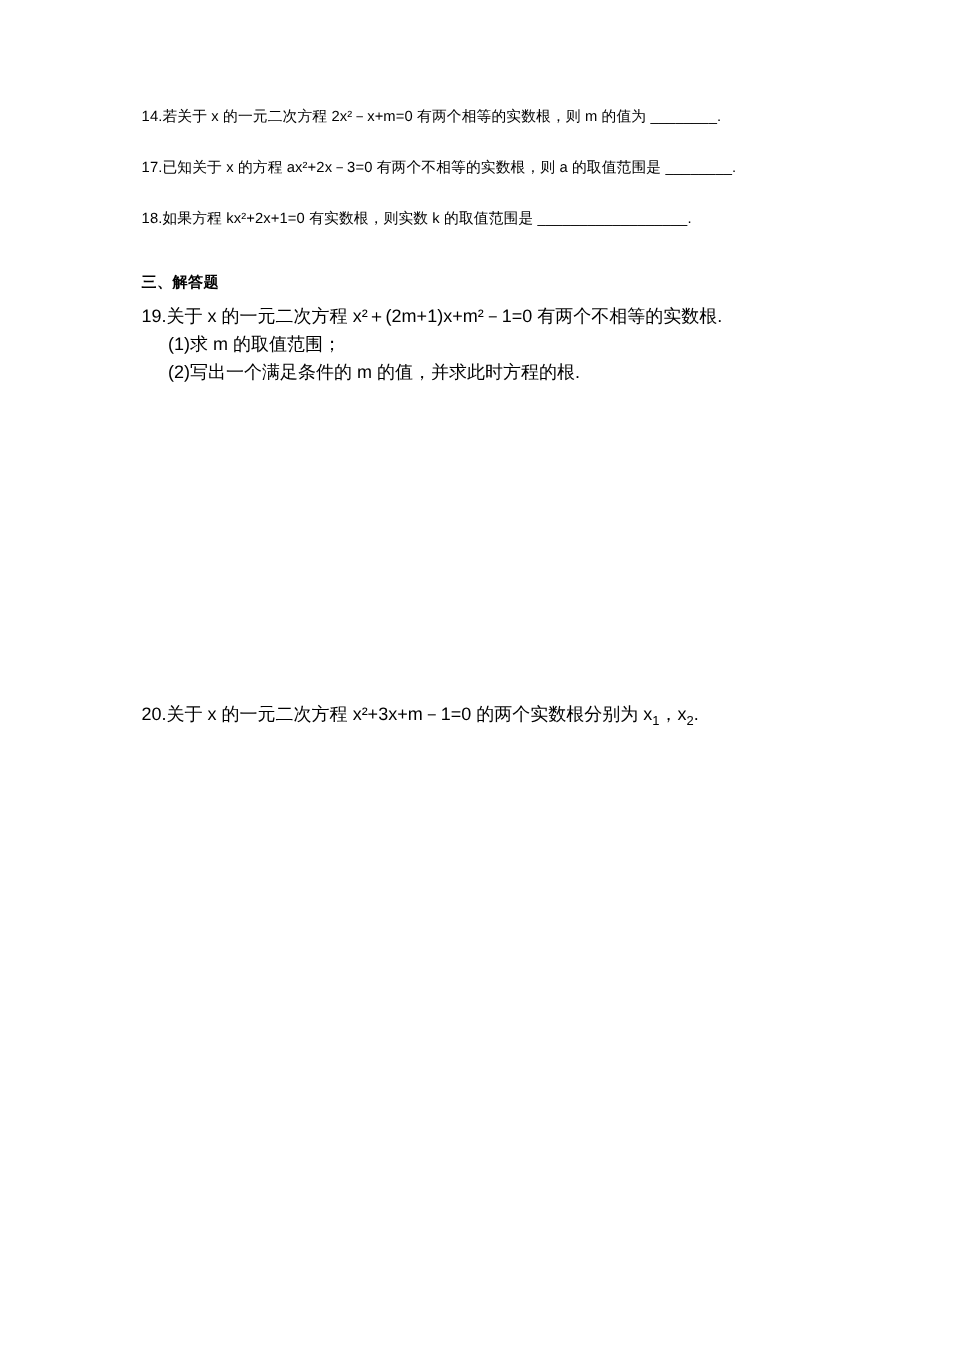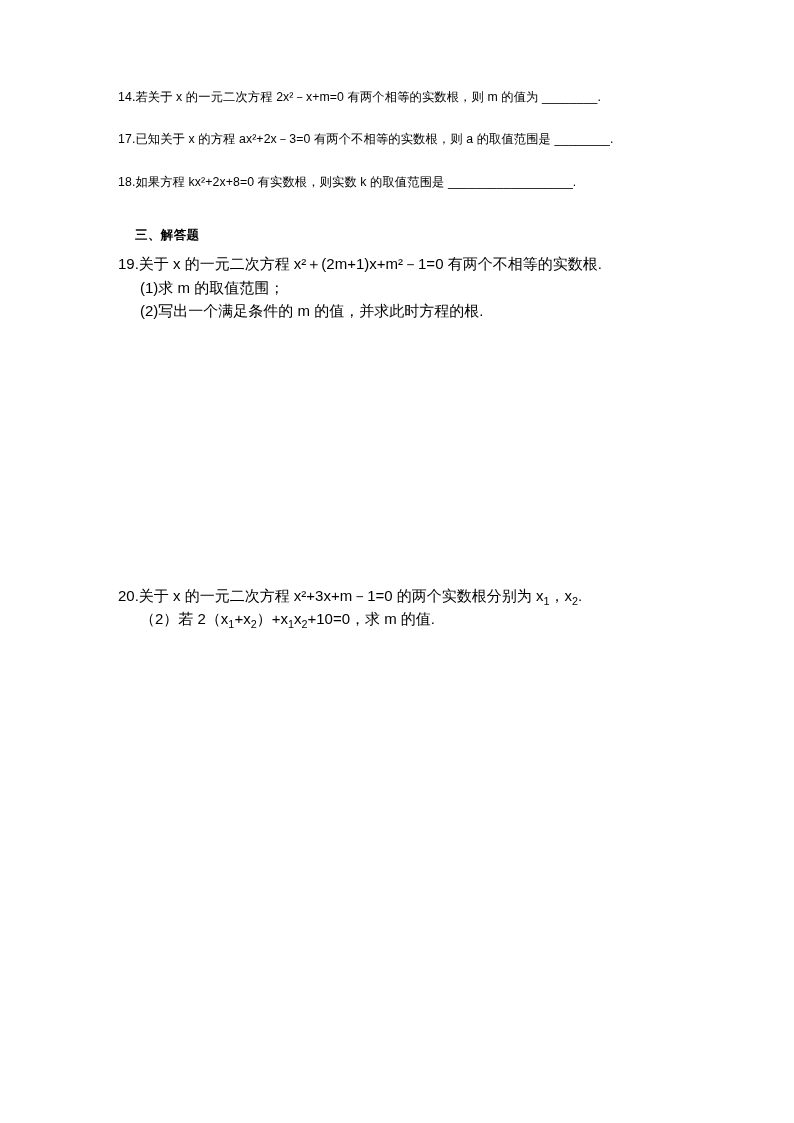--- a/index.html
+++ b/index.html
@@ -29,21 +29,20 @@
   .q .line2 {
     display: block;
     padding-left: 22px;
   }
   .section-head {
     font-size: 12.6px;
     font-weight: bold;
     margin-top: 36px;
     margin-bottom: 8px;
     letter-spacing: 0.3px;
-    margin-left: 17px;
   }
   .q-block {
     font-size: 15px;
     line-height: 1.55;
     margin-bottom: 4px;
   }
   .q-block .sub {
     display: block;
     padding-left: 22px;
   }
@@ -65,35 +64,32 @@
     <span>14.若关于 x 的一元二次方程 2x²－x+m=0 有两个相等的实数根，则 m 的值为 ________.</span>
   </div>
 
 
 
   <div class="q">
     <span>17.已知关于 x 的方程 ax²+2x－3=0 有两个不相等的实数根，则 a 的取值范围是 ________.</span>
   </div>
 
   <div class="q">
-    <span>18.如果方程 kx²+2x+8=0 有实数根，则实数 k 的取值范围是 __________________.</span>
+    <span>18.如果方程 kx²+2x+1=0 有实数根，则实数 k 的取值范围是 __________________.</span>
   </div>
 
   <div class="section-head">三、解答题</div>
 
   <div class="q-block">
     <span>19.关于 x 的一元二次方程 x²＋(2m+1)x+m²－1=0 有两个不相等的实数根.</span>
     <span class="sub">(1)求 m 的取值范围；</span>
     <span class="sub">(2)写出一个满足条件的 m 的值，并求此时方程的根.</span>
   </div>
 
   <div class="gap-large"></div>
 
   <div class="q-block">
     <div>
       <span>20.关于 x 的一元二次方程 x²+3x+m－1=0 的两个实数根分别为 x</span><sub>1</sub><span>，x</span><sub>2</sub><span>.</span>
     </div>
-    <div class="sub">
-      <span>（2）若 2（x</span><sub>1</sub><span>+x</span><sub>2</sub><span>）+x</span><sub>1</sub><span>x</span><sub>2</sub><span>+10=0，求 m 的值.</span>
-    </div>
   </div>
 
 </div>
 
 </body></html>

